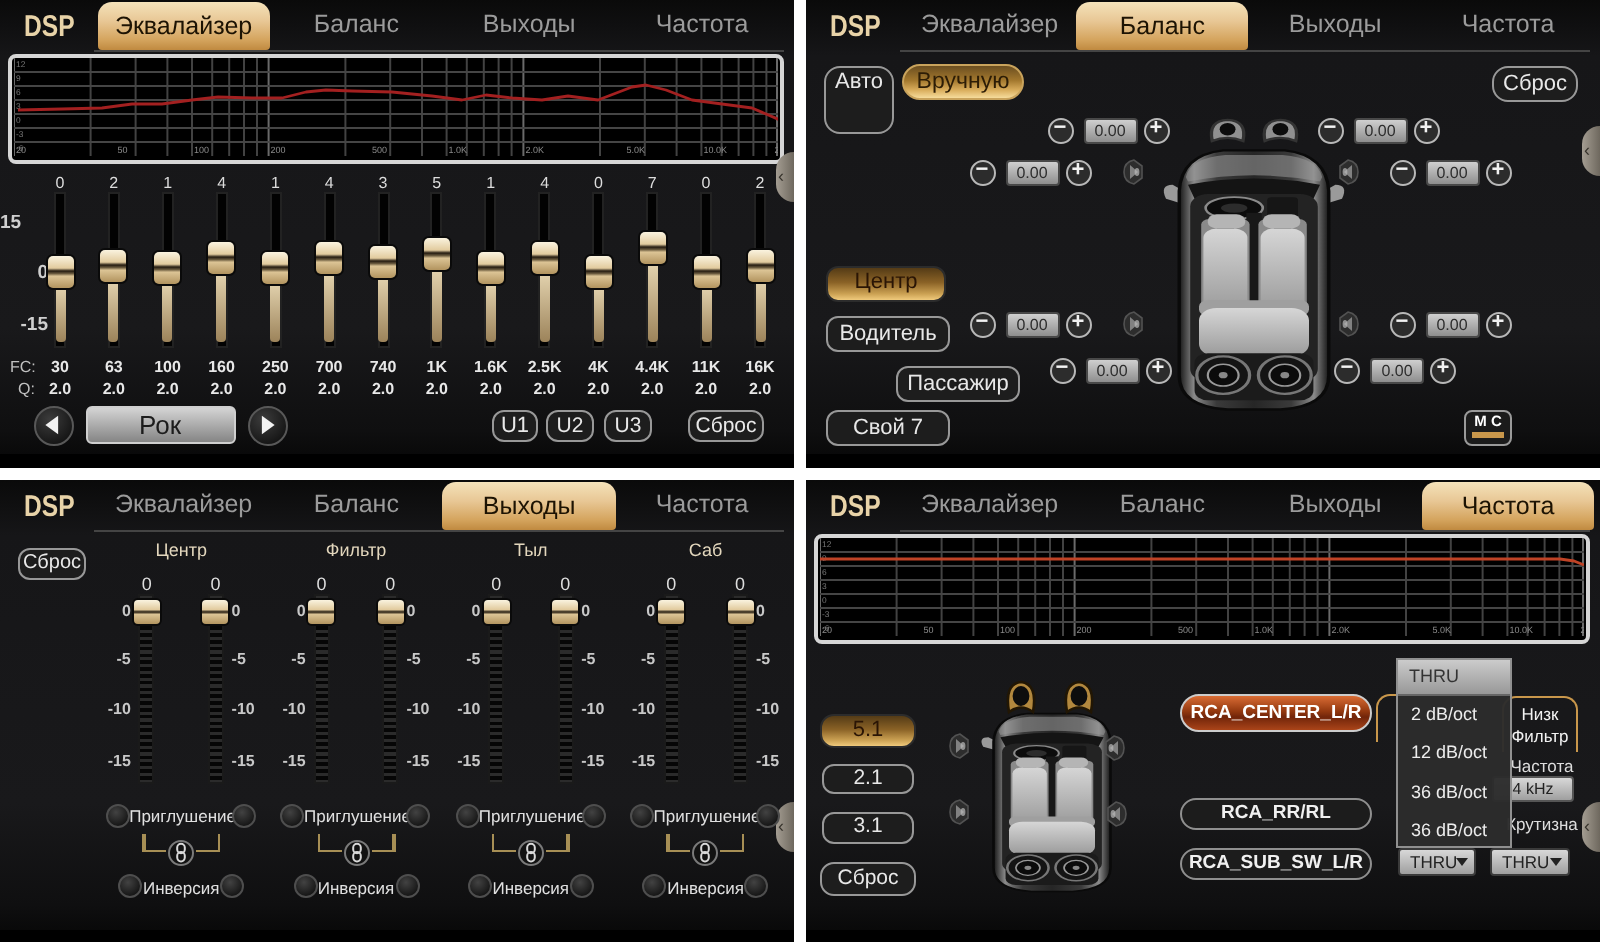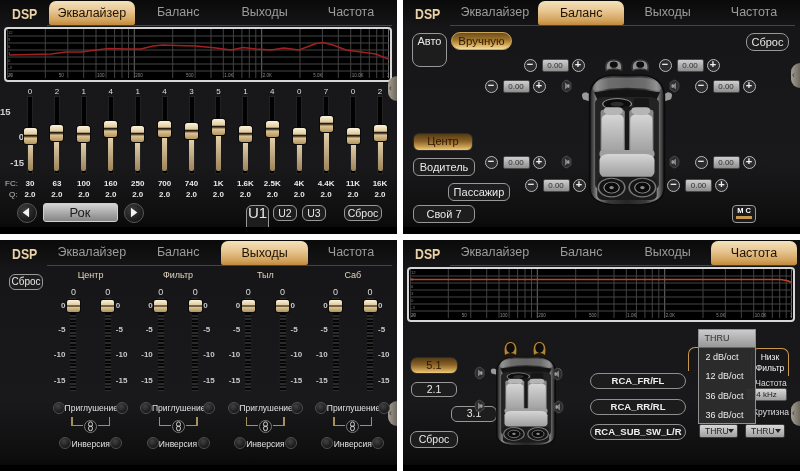--- a/index.html
+++ b/index.html
@@ -164,21 +164,21 @@
         <svg width="17" height="17" viewBox="0 0 20 20" style="position:absolute;left:0;top:0;">
           <polygon points="13,4.5 5.5,10 13,15.5" fill="#f2f2f2"></polygon>
         </svg>
       </div>
       <div style="position:absolute;left:42.5px;top:203px;width:75px;height:18.5px;border-radius:3px;background:linear-gradient(180deg,#d4d4d4,#a8a8a8 55%,#858585);border:1px solid #cfcfcf;box-sizing:border-box;color:#1c1c1c;font-size:13px;line-height:17px;text-align:center;">Рок</div>
       <div style="position:absolute;left:123.5px;top:202.5px;width:20px;height:20px;border-radius:50%;background:radial-gradient(circle at 38% 32%,#3c3c3c,#161616 75%);border:1.5px solid #585858;box-sizing:border-box;">
         <svg width="17" height="17" viewBox="0 0 20 20" style="position:absolute;left:0;top:0;">
           <polygon points="7,4.5 14.5,10 7,15.5" fill="#f2f2f2"></polygon>
         </svg>
       </div>
-      <div style="position:absolute;left:246px;top:205px;width:23px;height:28px;background:#1d1d1d;border:1px solid #989898;border-radius:6px;box-sizing:border-box;color:#e8e8e8;font-size:15px;line-height:14px;text-align:center;">U1</div>
+      <div style="position:absolute;left:246px;top:205px;width:23px;height:16px;background:#1d1d1d;border:1px solid #989898;border-radius:6px;box-sizing:border-box;color:#e8e8e8;font-size:11px;line-height:14px;text-align:center;">U1</div>
       <div style="position:absolute;left:273px;top:205px;width:24px;height:16px;background:#1d1d1d;border:1px solid #989898;border-radius:6px;box-sizing:border-box;color:#e8e8e8;font-size:10.5px;line-height:14px;text-align:center;">U2</div>
       <div style="position:absolute;left:302px;top:205px;width:24px;height:16px;background:#1d1d1d;border:1px solid #989898;border-radius:6px;box-sizing:border-box;color:#e8e8e8;font-size:10.5px;line-height:14px;text-align:center;">U3</div>
       <div style="position:absolute;left:344px;top:205px;width:38px;height:16px;background:#1d1d1d;border:1px solid #989898;border-radius:6px;box-sizing:border-box;color:#e8e8e8;font-size:10.5px;line-height:14px;text-align:center;">Сброс</div>
       <div style="position:absolute;left:0;right:0;bottom:0;height:7px;background:#000;"></div>
     </div>
 <div class="q" style="left:403px;top:0;width:397px;height:234px;">
       <div style="position:absolute;left:47px;right:5px;top:25px;height:1px;background:#444;"></div>
       <div style="position:absolute;left:12px;top:5px;font-size:15px;font-weight:bold;color:#e8d3a8;transform:scaleX(0.82);transform-origin:left center;">DSP</div>
       <div style="position:absolute;left:48.6px;top:0;width:86.4px;height:25px;color:#9b9b9b;font-size:12.5px;line-height:25px;text-align:center;">Эквалайзер</div>
       <div style="position:absolute;left:135.0px;top:1px;width:86.4px;height:24px;border-radius:7px 7px 2px 2px;background:linear-gradient(180deg,#f4e2ba,#e8c795 40%,#d5a55f 78%,#c08a40);color:#1d1303;font-size:12.5px;line-height:24px;text-align:center;">Баланс</div>
@@ -500,21 +500,21 @@
         <text x="1" y="25.5" font-size="4.2" fill="#777">3</text>
         <text x="1" y="32.5" font-size="4.2" fill="#777">0</text>
         <text x="1" y="39.5" font-size="4.2" fill="#777">-3</text>
         <text x="1" y="46.5" font-size="4.2" fill="#777">-6</text>
         <polyline points="0,10.5 370,10.5 377,11.5 382,13.5" fill="none" stroke="#bf4326" stroke-width="1.4" stroke-linejoin="round"></polyline>
       </svg>
       <div style="position:absolute;right:0;top:161px;width:9px;height:25px;border-radius:13px 0 0 13px;background:linear-gradient(90deg,#a49d92,#6e685e);color:#36322b;font-size:9px;line-height:25px;text-align:left;padding-left:1px;box-sizing:border-box;">‹</div>
       <div style="position:absolute;left:-3px;top:-4.5px;width:400px;height:236px;">
         <div style="position:absolute;left:10px;top:121.5px;width:48px;height:17.5px;background:linear-gradient(180deg,#543b16,#8a6226 45%,#caa052 80%,#f0ca7c);border:1px solid #2c2c2c;border-radius:7px;box-sizing:border-box;color:#2a1505;font-size:11px;line-height:15.5px;text-align:center;">5.1</div>
         <div style="position:absolute;left:11px;top:146.5px;width:46px;height:15.5px;background:#1d1d1d;border:1px solid #989898;border-radius:6px;box-sizing:border-box;color:#e8e8e8;font-size:10.5px;line-height:13.5px;text-align:center;">2.1</div>
-        <div style="position:absolute;left:11px;top:171px;width:46px;height:15.5px;background:#1d1d1d;border:1px solid #989898;border-radius:6px;box-sizing:border-box;color:#e8e8e8;font-size:10.5px;line-height:13.5px;text-align:center;margin-left:40px;">3.1</div>
+        <div style="position:absolute;left:11px;top:171px;width:46px;height:15.5px;background:#1d1d1d;border:1px solid #989898;border-radius:6px;box-sizing:border-box;color:#e8e8e8;font-size:10.5px;line-height:13.5px;text-align:center;">3.1</div>
         <div style="position:absolute;left:10px;top:195.5px;width:48px;height:17px;background:#1d1d1d;border:1px solid #989898;border-radius:7px;box-sizing:border-box;color:#e8e8e8;font-size:10.5px;line-height:15px;text-align:center;">Сброс</div>
         <svg width="86" height="105" viewBox="0 0 100 196" preserveAspectRatio="none" style="position:absolute;left:82.7px;top:110px;">
           <defs>
             <linearGradient id="cb827" x1="0" y1="0" x2="1" y2="0">
               <stop offset="0" stop-color="#161616"></stop>
               <stop offset="0.1" stop-color="#8a8a8a"></stop>
               <stop offset="0.25" stop-color="#3a3a3a"></stop>
               <stop offset="0.5" stop-color="#262626"></stop>
               <stop offset="0.75" stop-color="#3a3a3a"></stop>
               <stop offset="0.9" stop-color="#8a8a8a"></stop>
@@ -582,21 +582,21 @@
             <ellipse cx="4.5" cy="7" rx="1.2" ry="2" fill="#bbb" opacity="0.7"></ellipse>
           </g>
         </svg>
         <svg width="12" height="14" viewBox="0 0 12 14" style="position:absolute;left:151.5px;top:165px;">
           <g>
             <path d="M2,4 L6,1 Q11,2 11,7 Q11,12 6,13 L2,10 Z" fill="#2d2d2d" stroke="#525252" stroke-width="0.8"></path>
             <path d="M4,7 L8,3.5 L8,10.5 Z" fill="#909090" opacity="0.85"></path>
             <ellipse cx="4.5" cy="7" rx="1.2" ry="2" fill="#bbb" opacity="0.7"></ellipse>
           </g>
         </svg>
-        <div style="position:absolute;left:190px;top:138px;width:96px;height:16px;border-radius:8px;background:#1c1c1c;border:1px solid #8f8f8f;box-sizing:border-box;color:#f0f0f0;font-size:9.5px;font-weight:bold;line-height:14px;text-align:center;">RCA_FR/FL</div>
+        <div style="position:absolute;left:190px;top:112px;width:96px;height:19px;border-radius:10px;background:linear-gradient(180deg,#d96c34,#93380f 45%,#71250a 62%,#aa4419);border:1px solid #cccccc;box-sizing:border-box;color:#fff;font-size:9.5px;font-weight:bold;line-height:17px;text-align:center;">RCA_CENTER_L/R</div>
         <div style="position:absolute;left:190px;top:189px;width:96px;height:16px;border-radius:8px;background:#1c1c1c;border:1px solid #8f8f8f;box-sizing:border-box;color:#f0f0f0;font-size:9.5px;font-weight:bold;line-height:14px;text-align:center;">RCA_SUB_SW_L/R</div>
         <div style="position:absolute;left:190px;top:163.5px;width:96px;height:16px;border-radius:8px;background:#1c1c1c;border:1px solid #8f8f8f;box-sizing:border-box;color:#f0f0f0;font-size:9.5px;font-weight:bold;line-height:14px;text-align:center;">RCA_RR/RL</div>
         <div style="position:absolute;left:288px;top:112px;width:14px;height:24px;border-top:1.5px solid #c9974b;border-left:1.5px solid #c9974b;border-radius:7px 0 0 0;box-sizing:border-box;"></div>
         <div style="position:absolute;left:351px;top:112.5px;width:38px;height:28px;border:1.5px solid #c9974b;border-bottom:none;border-radius:7px 7px 0 0;box-sizing:border-box;color:#f2f2f2;font-size:8.5px;line-height:11px;text-align:center;padding-top:3px;">Низк<br>Фильтр</div>
         <div style="position:absolute;left:348px;top:143px;width:46px;font-size:8.5px;color:#ddd;text-align:center;">Частота</div>
         <div style="position:absolute;left:346px;top:152.5px;width:41px;height:13px;background:linear-gradient(180deg,#d8d8d8,#9f9f9f);border:1px solid #555;border-radius:2px;box-sizing:border-box;color:#222;font-size:8px;line-height:11px;text-align:center;">4 kHz</div>
         <div style="position:absolute;left:348px;top:172px;width:46px;font-size:8.5px;color:#ddd;text-align:center;">Крутизна</div>
         <div style="position:absolute;left:299px;top:189px;width:38.5px;height:13.5px;background:linear-gradient(180deg,#d8d8d8,#9f9f9f);border:1px solid #3a3a3a;border-radius:2px;box-sizing:border-box;color:#222;font-size:8.5px;line-height:12px;padding-left:5px;">THRU<div style="position:absolute;right:3px;top:4px;width:0;height:0;border-left:3px solid transparent;border-right:3px solid transparent;border-top:4px solid #222;"></div></div>
         <div style="position:absolute;left:345px;top:189px;width:40px;height:13.5px;background:linear-gradient(180deg,#d8d8d8,#9f9f9f);border:1px solid #3a3a3a;border-radius:2px;box-sizing:border-box;color:#222;font-size:8.5px;line-height:12px;padding-left:5px;">THRU<div style="position:absolute;right:3px;top:4px;width:0;height:0;border-left:3px solid transparent;border-right:3px solid transparent;border-top:4px solid #222;"></div></div>
         <div style="position:absolute;left:297.5px;top:94px;width:58.5px;height:95px;background:rgba(44,44,44,0.97);border:1px solid #909090;box-sizing:border-box;">

